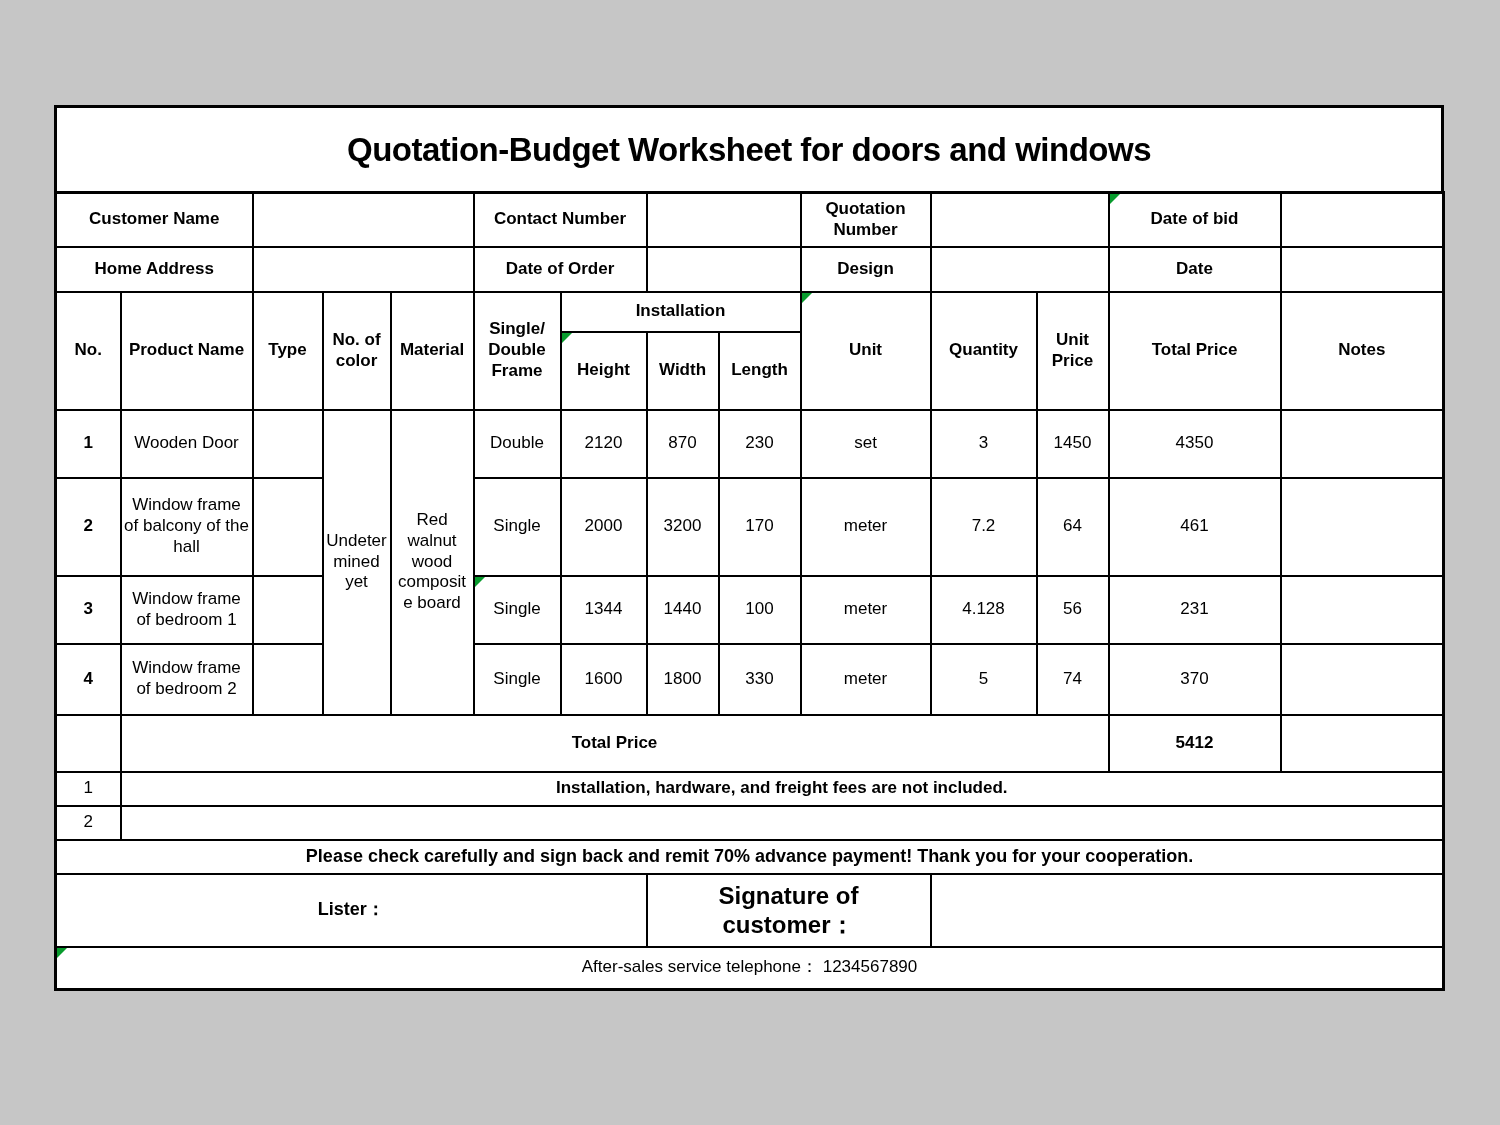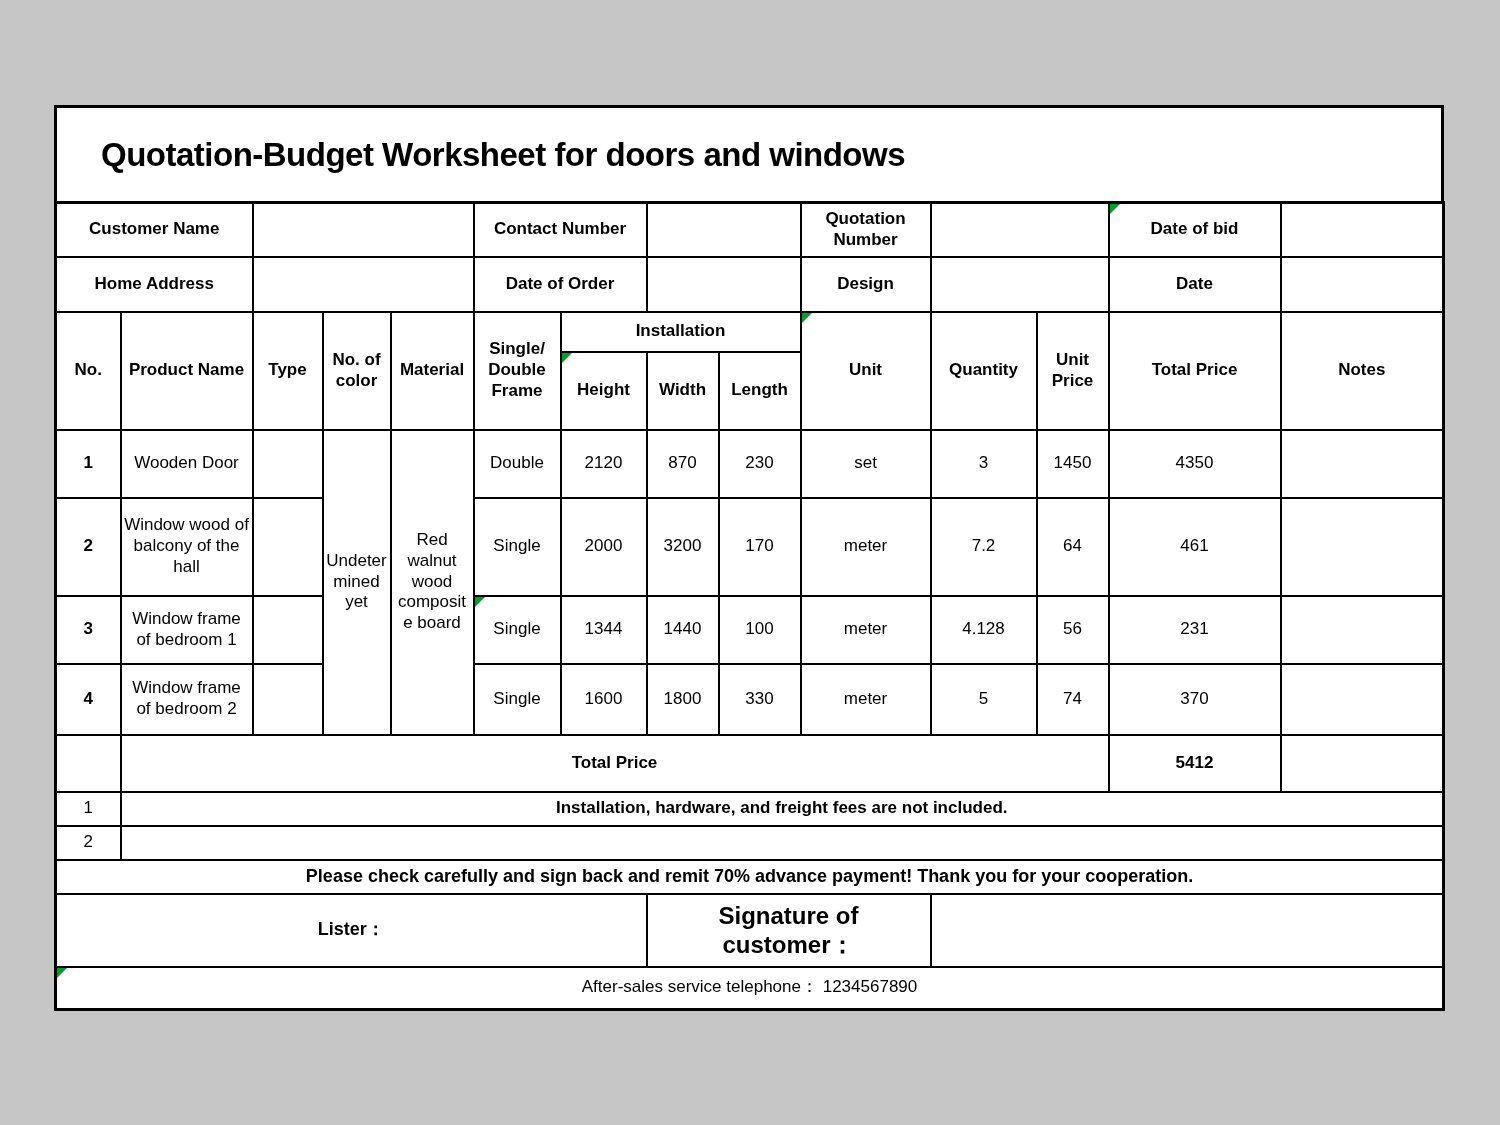--- a/index.html
+++ b/index.html
@@ -11,22 +11,22 @@
     overflow:hidden;
     position:relative;
   }
   .sheet{
     position:absolute;left:54px;top:105px;width:1390px;
     background:#fff;
   }
   .title-row{
     box-sizing:border-box;
     border:3px solid #000;border-bottom:none;
-    height:96px;width:1390px;
-    display:flex;align-items:center;justify-content:flex-start;padding-left:44px;
+    height:86px;width:1390px;
+    display:flex;align-items:center;justify-content:center;
   }
   .title-row h1{
     margin:0;font-size:33px;font-weight:bold;letter-spacing:-0.5px;
     font-family:"Liberation Sans", sans-serif;
   }
   table.q{
     border-collapse:collapse;
     table-layout:fixed;
     width:1390px;
     background:#fff;
@@ -90,21 +90,21 @@
       <td colspan="2" class="b">Customer Name</td>
       <td colspan="3"></td>
       <td colspan="2" class="b">Contact Number</td>
       <td colspan="2"></td>
       <td class="b">Quotation Number</td>
       <td colspan="2"></td>
       <td class="b flag"><span class="tri"></span><span>Date of bid</span></td>
       <td></td>
     </tr>
 
-    <tr style="height:55px">
+    <tr style="height:45px">
       <td colspan="2" class="b thickb">Home Address</td>
       <td colspan="3" class="thickb"></td>
       <td colspan="2" class="b thickb">Date of Order</td>
       <td colspan="2" class="thickb"></td>
       <td class="b thickb">Design</td>
       <td colspan="2" class="thickb"></td>
       <td class="b thickb">Date</td>
       <td class="thickb"></td>
     </tr>
 
@@ -140,21 +140,21 @@
       <td>230</td>
       <td>set</td>
       <td>3</td>
       <td>1450</td>
       <td>4350</td>
       <td></td>
     </tr>
 
     <tr style="height:98px">
       <td class="b">2</td>
-      <td>Window wood of balcony of the hall</td>
+      <td>Window frame of balcony of the hall</td>
       <td></td>
       <td>Single</td>
       <td>2000</td>
       <td>3200</td>
       <td>170</td>
       <td>meter</td>
       <td>7.2</td>
       <td>64</td>
       <td>461</td>
       <td></td>

